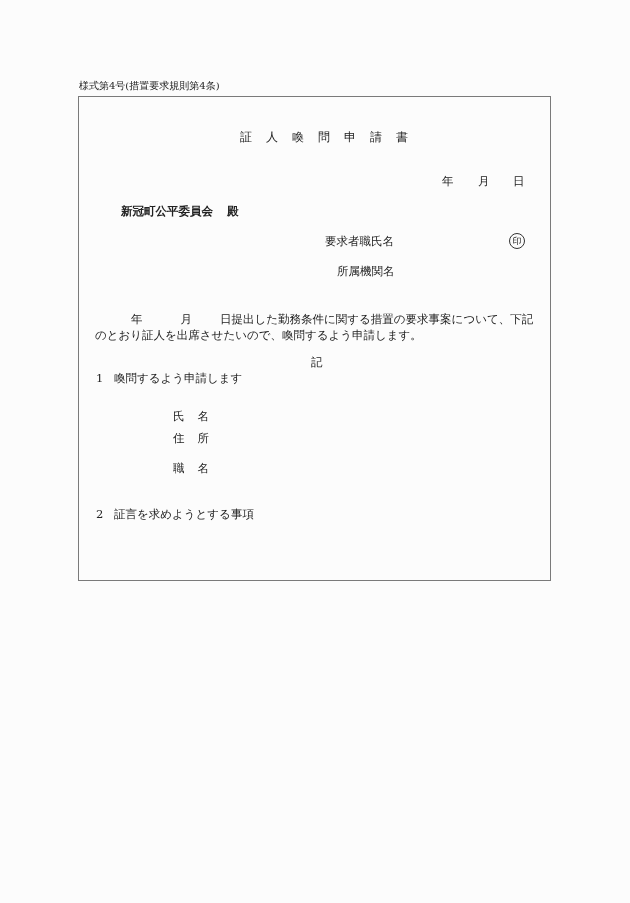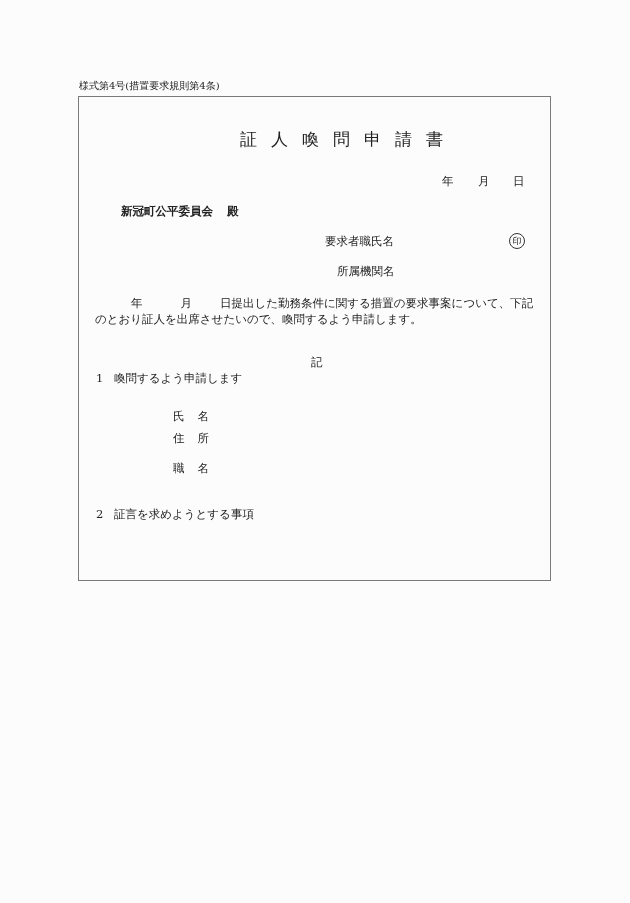--- a/index.html
+++ b/index.html
@@ -14,35 +14,35 @@
   }
   .abs { position: absolute; white-space: nowrap; line-height: 1; }
   .form-no { left: 79px; top: 81px; font-size: 10px; }
   .box {
     position: absolute;
     left: 78px; top: 96px;
     width: 473px; height: 485px;
     border: 1px solid #7a7a7a;
     box-sizing: border-box;
   }
-  .title { left: 240px; top: 131px; font-size: 17px; letter-spacing: 14px; }
+  .title { left: 240px; top: 131px; font-size: 12px; letter-spacing: 14px; }
   .date { left: 442px; top: 176px; }
   .date span { display: inline-block; }
   .date .y { width: 36px; }
   .date .m { width: 35px; }
   .addressee { left: 121px; top: 206px; font-weight: bold; }
   .addressee .hon { margin-left: 14px; }
   .req-name { left: 325px; top: 236px; }
   .seal {
     position: absolute; left: 509px; top: 233px;
     width: 14px; height: 14px; border: 1px solid #333; border-radius: 50%;
     font-size: 9px; line-height: 14px; text-align: center;
   }
   .req-org { left: 337px; top: 266px; }
-  .body-text { left: 95px; top: 295px; line-height: 16px; white-space: normal; width: 445px; }
+  .body-text { left: 95px; top: 311px; line-height: 16px; white-space: normal; width: 445px; }
   .body-text .gap1 { display: inline-block; width: 36px; }
   .body-text .gap2 { display: inline-block; width: 38px; }
   .body-text .gap3 { display: inline-block; width: 28px; }
   .ki { left: 311px; top: 357px; }
   .item1 { left: 96px; top: 373px; }
   .item-num { display: inline-block; width: 18px; }
   .field { left: 173px; letter-spacing: 13px; }
   .f1 { top: 403px; margin-top: 8px; }
   .f2 { top: 433px; }
   .f3 { top: 463px; }

